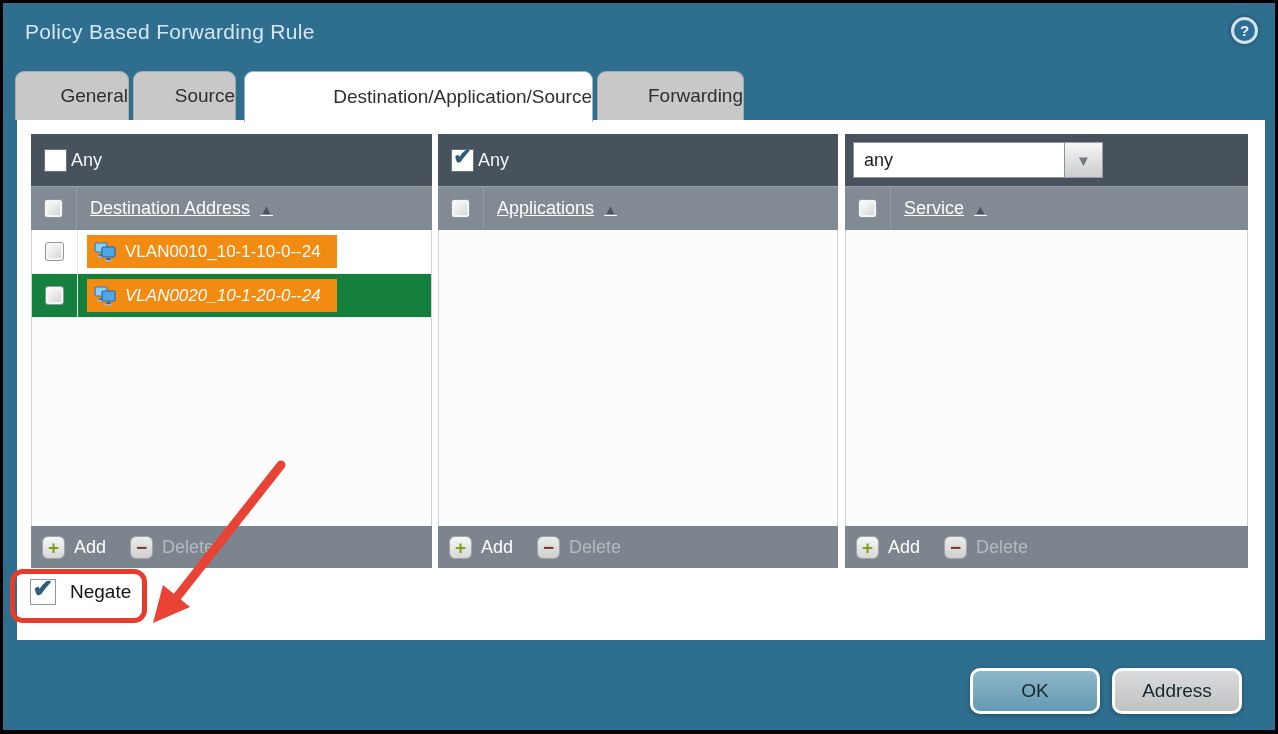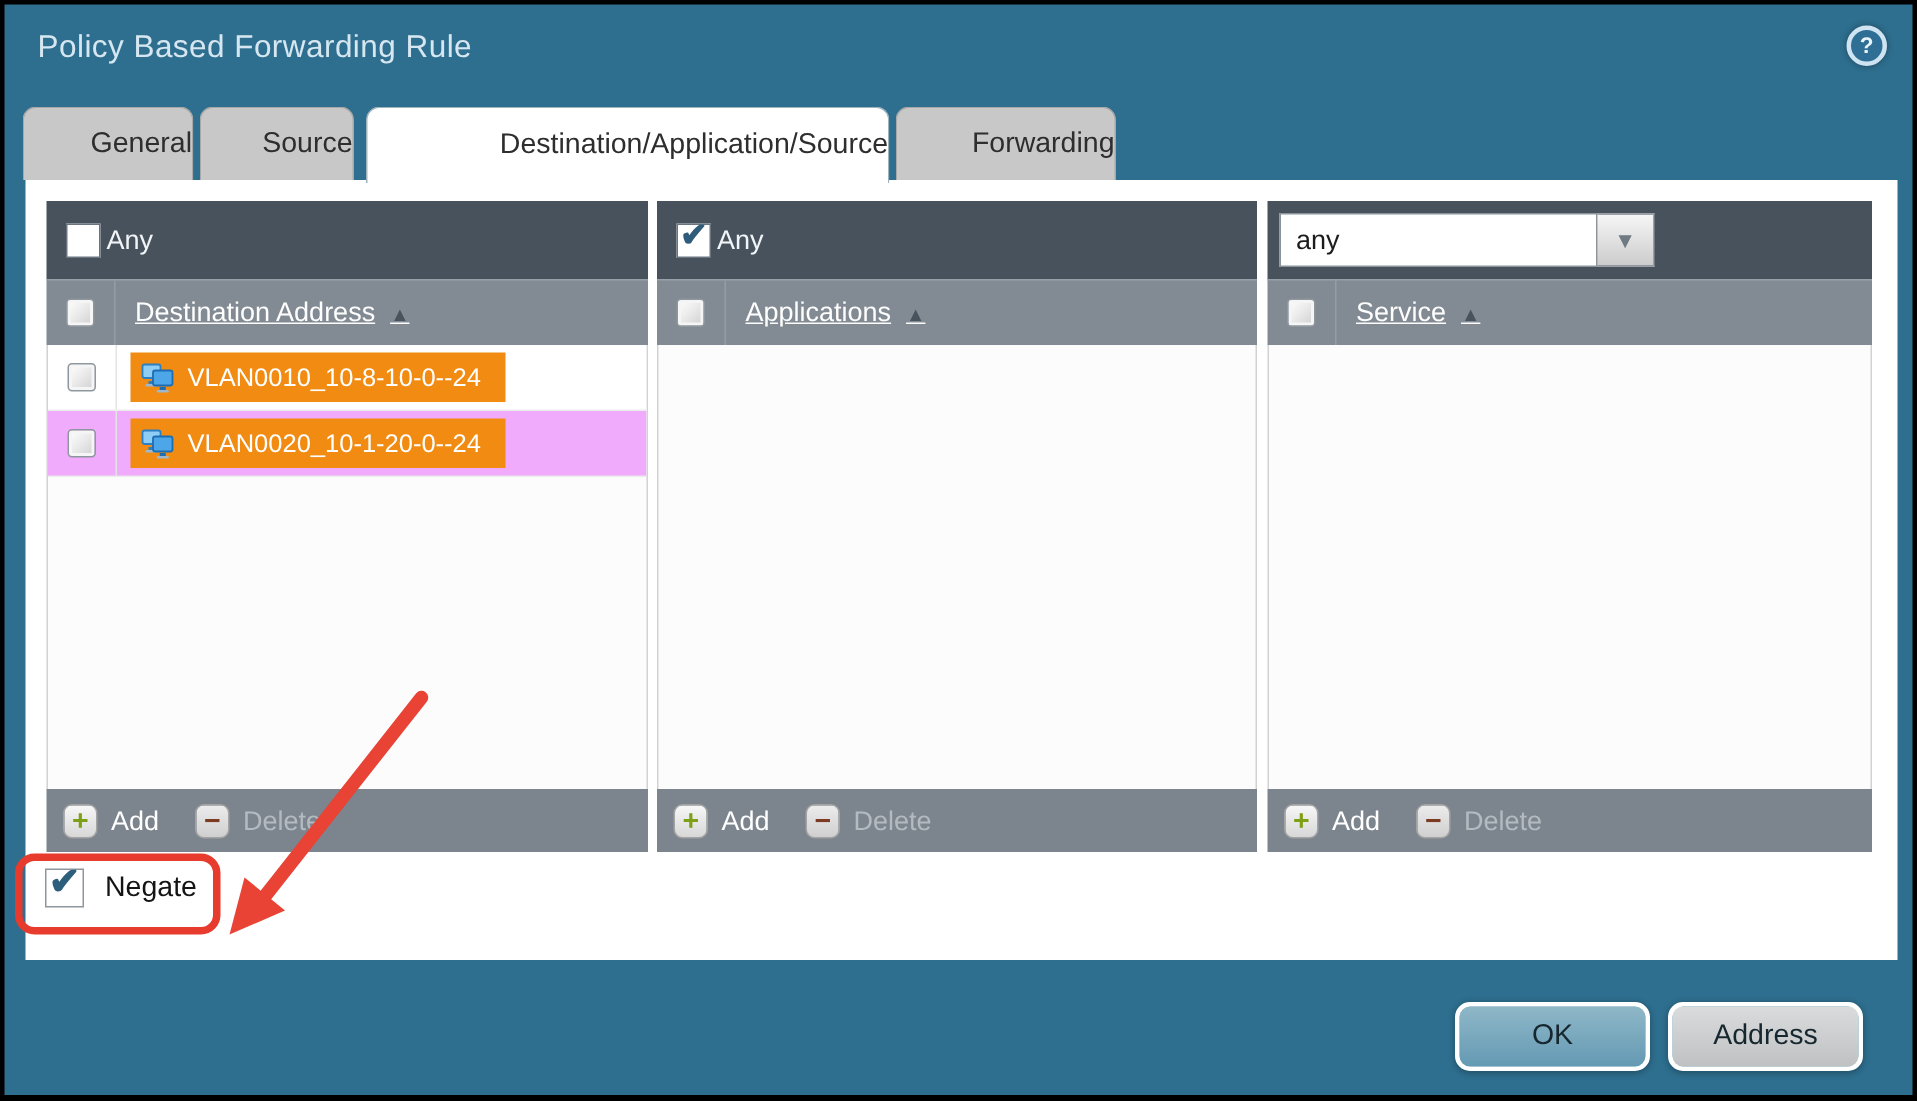--- a/index.html
+++ b/index.html
@@ -96,21 +96,21 @@
   .sort-glyph { font-size: 13px; color: #49535d; margin-top: 2px; }
   .col-list {
     flex: 1; background: #fcfcfc;
     border-left: 1px solid #d2d2d2; border-right: 1px solid #d2d2d2;
     overflow: hidden;
   }
   .lrow {
     height: 44px; display: flex; align-items: center;
     border-bottom: 1px solid #ececec; background: #ffffff;
   }
-  .lrow.alt { background: #f0abfc; }
+  .lrow.alt { background: #15803d; font-style: italic; }
   .row-cb-cell {
     width: 46px; align-self: stretch;
     display: flex; align-items: center; justify-content: center;
     border-right: 1px solid #e3e3e3;
   }
   .chip {
     margin-left: 9px; background: #f18b12; height: 33px;
     display: flex; align-items: center; gap: 9px;
     padding: 0 16px 0 7px; color: #ffffff; font-size: 17px;
     white-space: nowrap; cursor: pointer;
@@ -229,21 +229,21 @@
           </div>
           <div class="chip">
             <svg width="22" height="20" viewBox="0 0 22 20">
               <rect x="1" y="1" width="12" height="9" rx="1.5" fill="#8ecdf4" stroke="#2b7fc4" stroke-width="1.2"></rect>
               <rect x="5" y="12" width="4" height="2" fill="#2b7fc4"></rect>
               <rect x="3" y="14" width="8" height="1.6" rx="0.8" fill="#9fb8cc"></rect>
               <rect x="8" y="5" width="13" height="10" rx="1.5" fill="#4da6e8" stroke="#1d6db4" stroke-width="1.2"></rect>
               <rect x="12.5" y="16" width="4" height="2" fill="#1d6db4"></rect>
               <rect x="10.5" y="18" width="8" height="1.6" rx="0.8" fill="#9fb8cc"></rect>
             </svg>
-            <span>VLAN0010_10-8-10-0--24</span>
+            <span>VLAN0010_10-1-10-0--24</span>
           </div>
         </div>
         <div class="lrow alt">
           <div class="row-cb-cell">
             <div class="cb3d"></div>
           </div>
           <div class="chip">
             <svg width="22" height="20" viewBox="0 0 22 20">
               <rect x="1" y="1" width="12" height="9" rx="1.5" fill="#8ecdf4" stroke="#2b7fc4" stroke-width="1.2"></rect>
               <rect x="5" y="12" width="4" height="2" fill="#2b7fc4"></rect>

